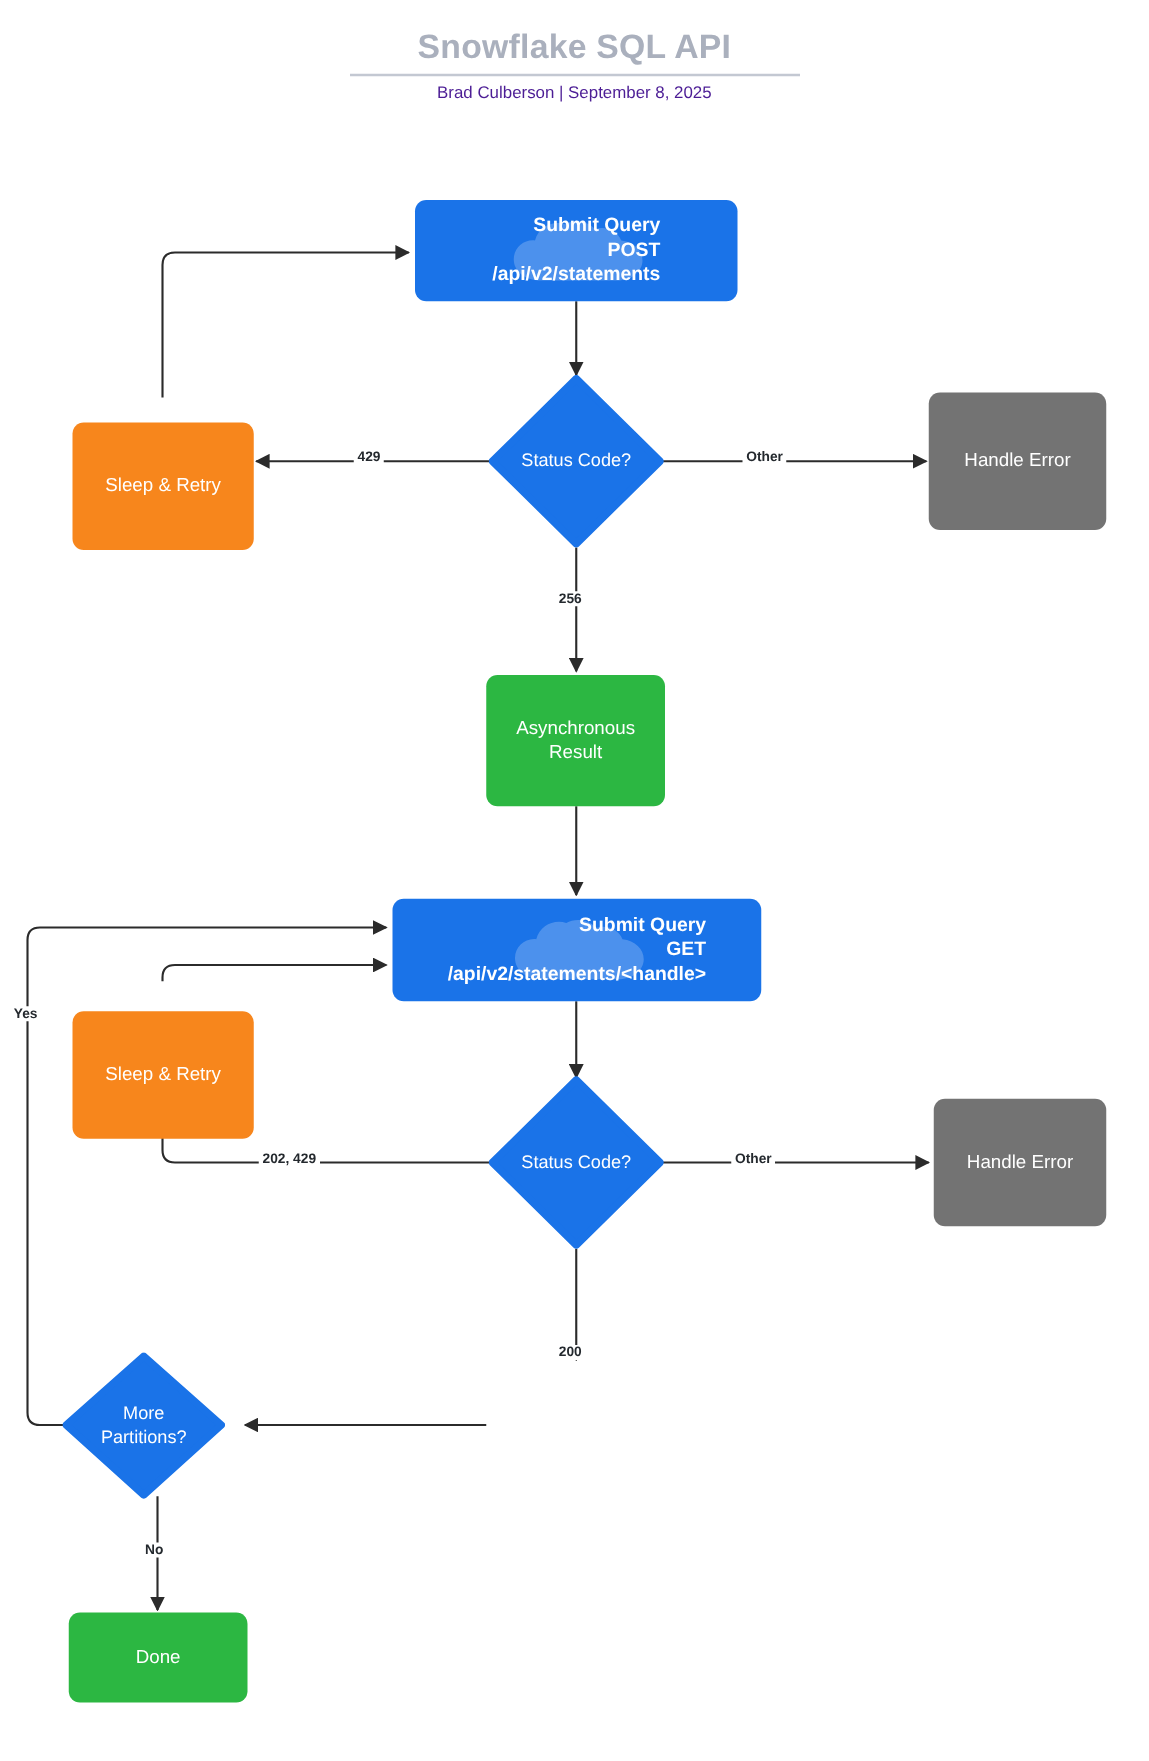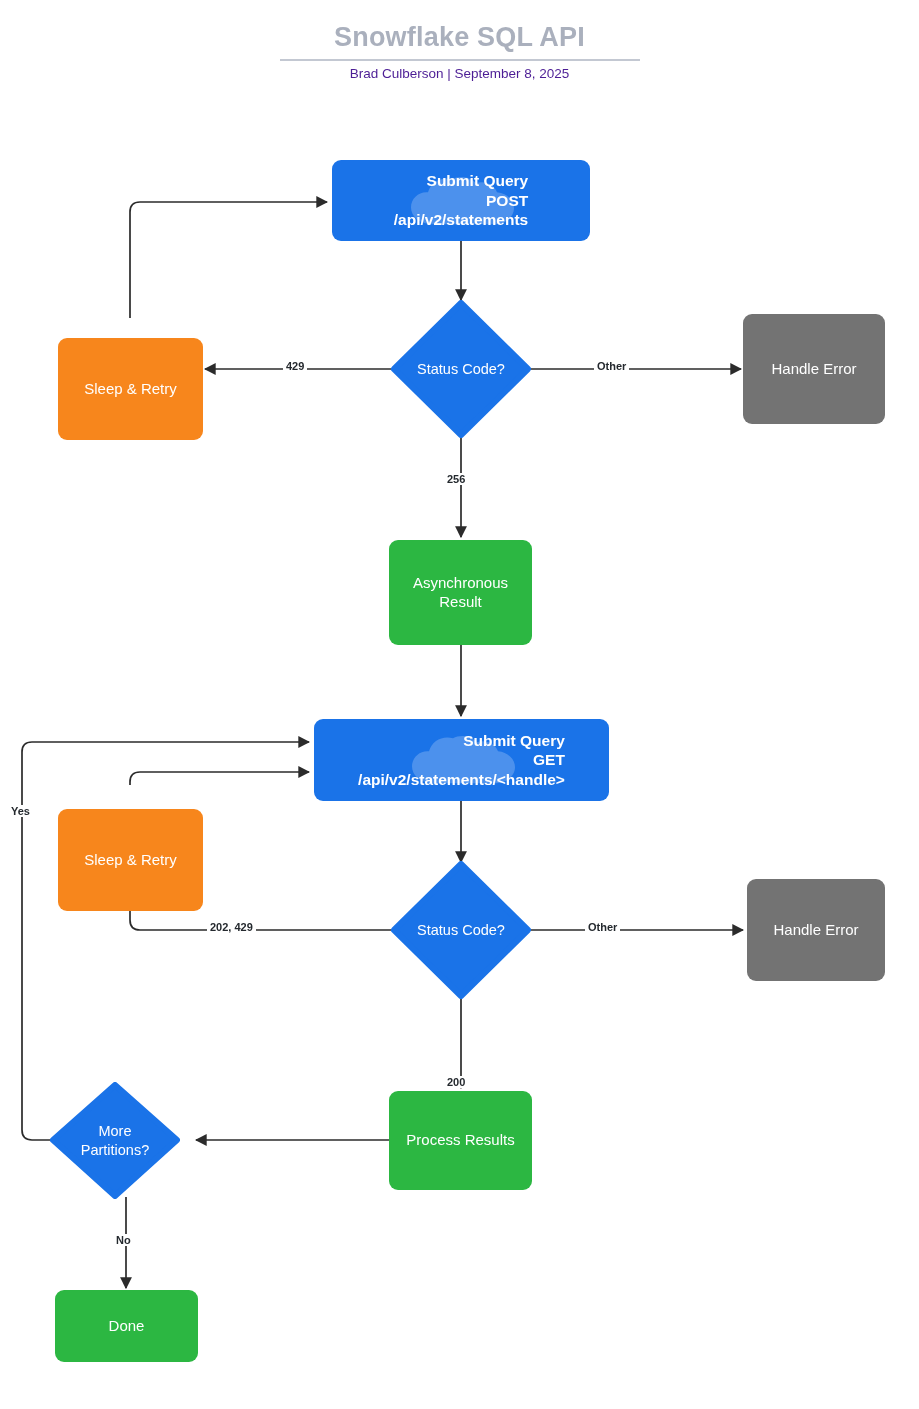--- a/index.html
+++ b/index.html
@@ -250,23 +250,20 @@
     <svg class="diamond-shape" viewBox="0 0 140 138">
       <path d="M70,3 L137,69 L70,135 L3,69 Z" fill="#1a73e8" stroke="#1a73e8" stroke-width="6" stroke-linejoin="round"></path>
     </svg>
     <div class="diamond-text">Status Code?</div>
   </div>
 
   <div class="node node-rect node-red" style="left:747px; top:879px; width:138px; height:102px;">
     <div class="node-label label-plain">Handle Error</div>
   </div>
 
-  <div class="node node-rect node-green" style="left:389px; top:1091px; width:143px; height:99px;">
-    <div class="node-label label-plain">Process Results</div>
-  </div>
 
   <div class="node node-diamond" style="left:50px; top:1082px; width:130px; height:117px;">
     <svg class="diamond-shape" viewBox="0 0 130 117">
       <path d="M65,3 L127,58 L65,114 L3,58 Z" fill="#1a73e8" stroke="#1a73e8" stroke-width="6" stroke-linejoin="round"></path>
     </svg>
     <div class="diamond-text">More
 Partitions?</div>
   </div>
 
   <div class="node node-rect node-green" style="left:55px; top:1290px; width:143px; height:72px;">

